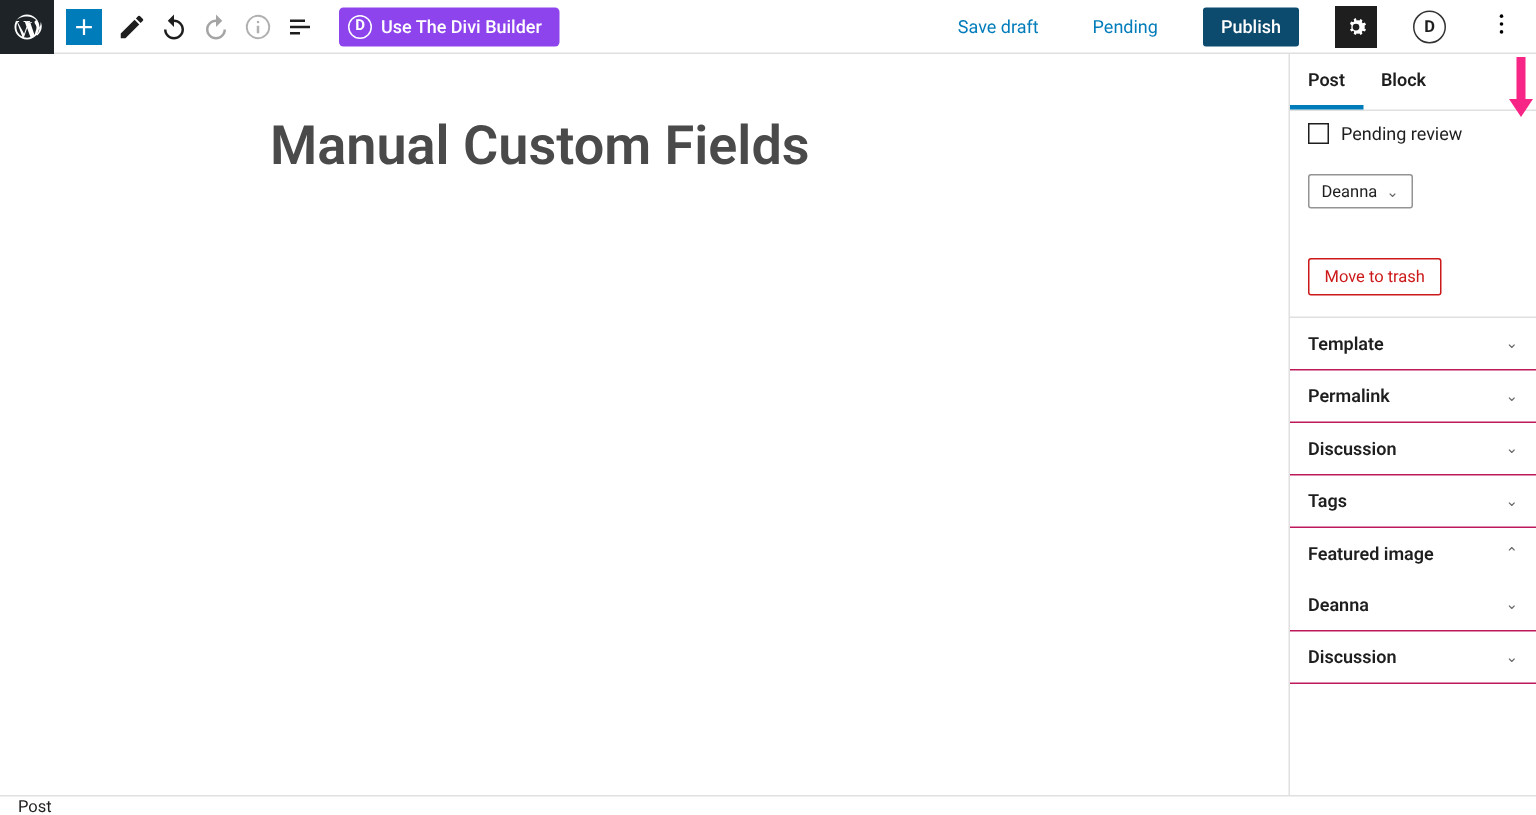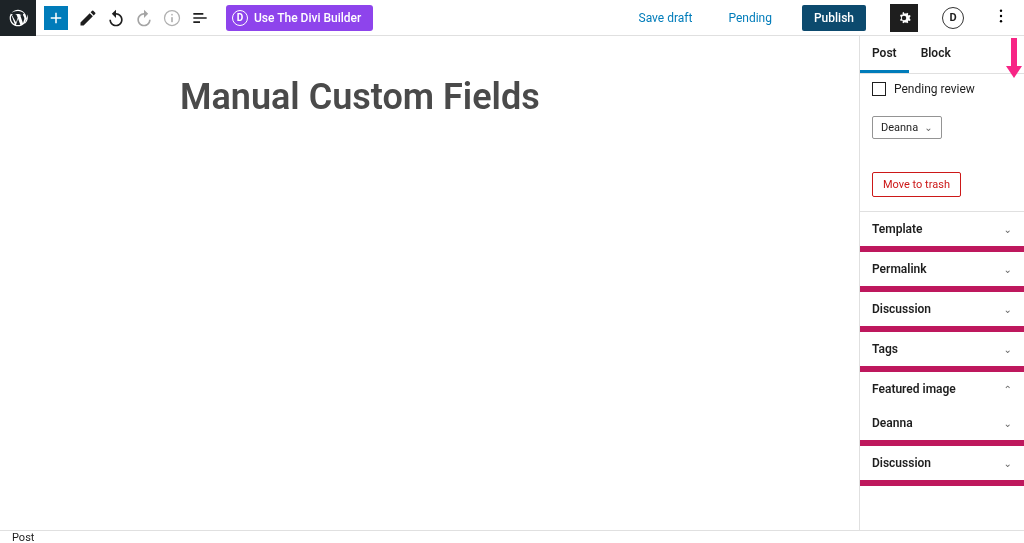--- a/index.html
+++ b/index.html
@@ -32,21 +32,21 @@
     .block-placeholder { display: flex; align-items: center; justify-content: space-between; }
     .ph-text { color: #757575; font-size: 13px; }
     .add-block { width: 20px; height: 20px; background: #1e1e1e; display: flex; align-items: center; justify-content: center; cursor: pointer; }
     .add-block svg { fill: #fff; width: 16px; height: 16px; }
     
     .sidebar { width: 165px; border-left: 1px solid #e0e0e0; height: 100%; overflow-y: auto; font-size: 12px; position: relative; }
     .arrow-anno { position: absolute; right: 2px; top: 2px; z-index: 5; }
     .tabs { display: flex; border-bottom: 1px solid #e0e0e0; }
     .tab { padding: 10px 12px; font-weight: 600; cursor: pointer; font-size: 12px; }
     .tab.active { border-bottom: 3px solid #007cba; color: #1e1e1e; }
-    .panel-item { padding: 10px 12px; border-bottom: 6px solid #be185d; display: flex; align-items: center; justify-content: space-between; cursor: pointer; }
+    .panel-item { padding: 10px 12px; border-bottom: 1px solid #be185d; display: flex; align-items: center; justify-content: space-between; cursor: pointer; }
     .panel-item-title { font-weight: 600; font-size: 12px; }
     .chev { font-size: 10px; color: #666; }
     .chk-row { display: flex; align-items: center; gap: 8px; padding: 2px 12px 8px; }
     .chk { width: 14px; height: 14px; border: 1.5px solid #1e1e1e; cursor: pointer; }
     .author-label { font-size: 11px; color: #666; padding: 4px 12px 4px; }
     .select-like { border: 1px solid #949494; border-radius: 2px; padding: 4px 8px; margin: 12px 12px 8px; display: flex; align-items: center; justify-content: space-between; cursor: pointer; font-size: 11px; width: fit-content; gap: 6px; }
     .trash-btn { border: 1px solid #cc1818; color: #cc1818; padding: 5px 10px; margin: 0 12px 10px; border-radius: 2px; font-size: 11px; cursor: pointer; display: inline-block; }
     .fi-zone { background: #f0f0f0; margin: 10px 12px 12px; height: 56px; display: flex; align-items: center; justify-content: center; font-size: 11px; cursor: pointer; color: #1e1e1e; }
     .fi-wrap { border-bottom: 1px solid #e0e0e0; padding-bottom: 4px;}
     .divi-section { padding: 10px 12px 0; }

